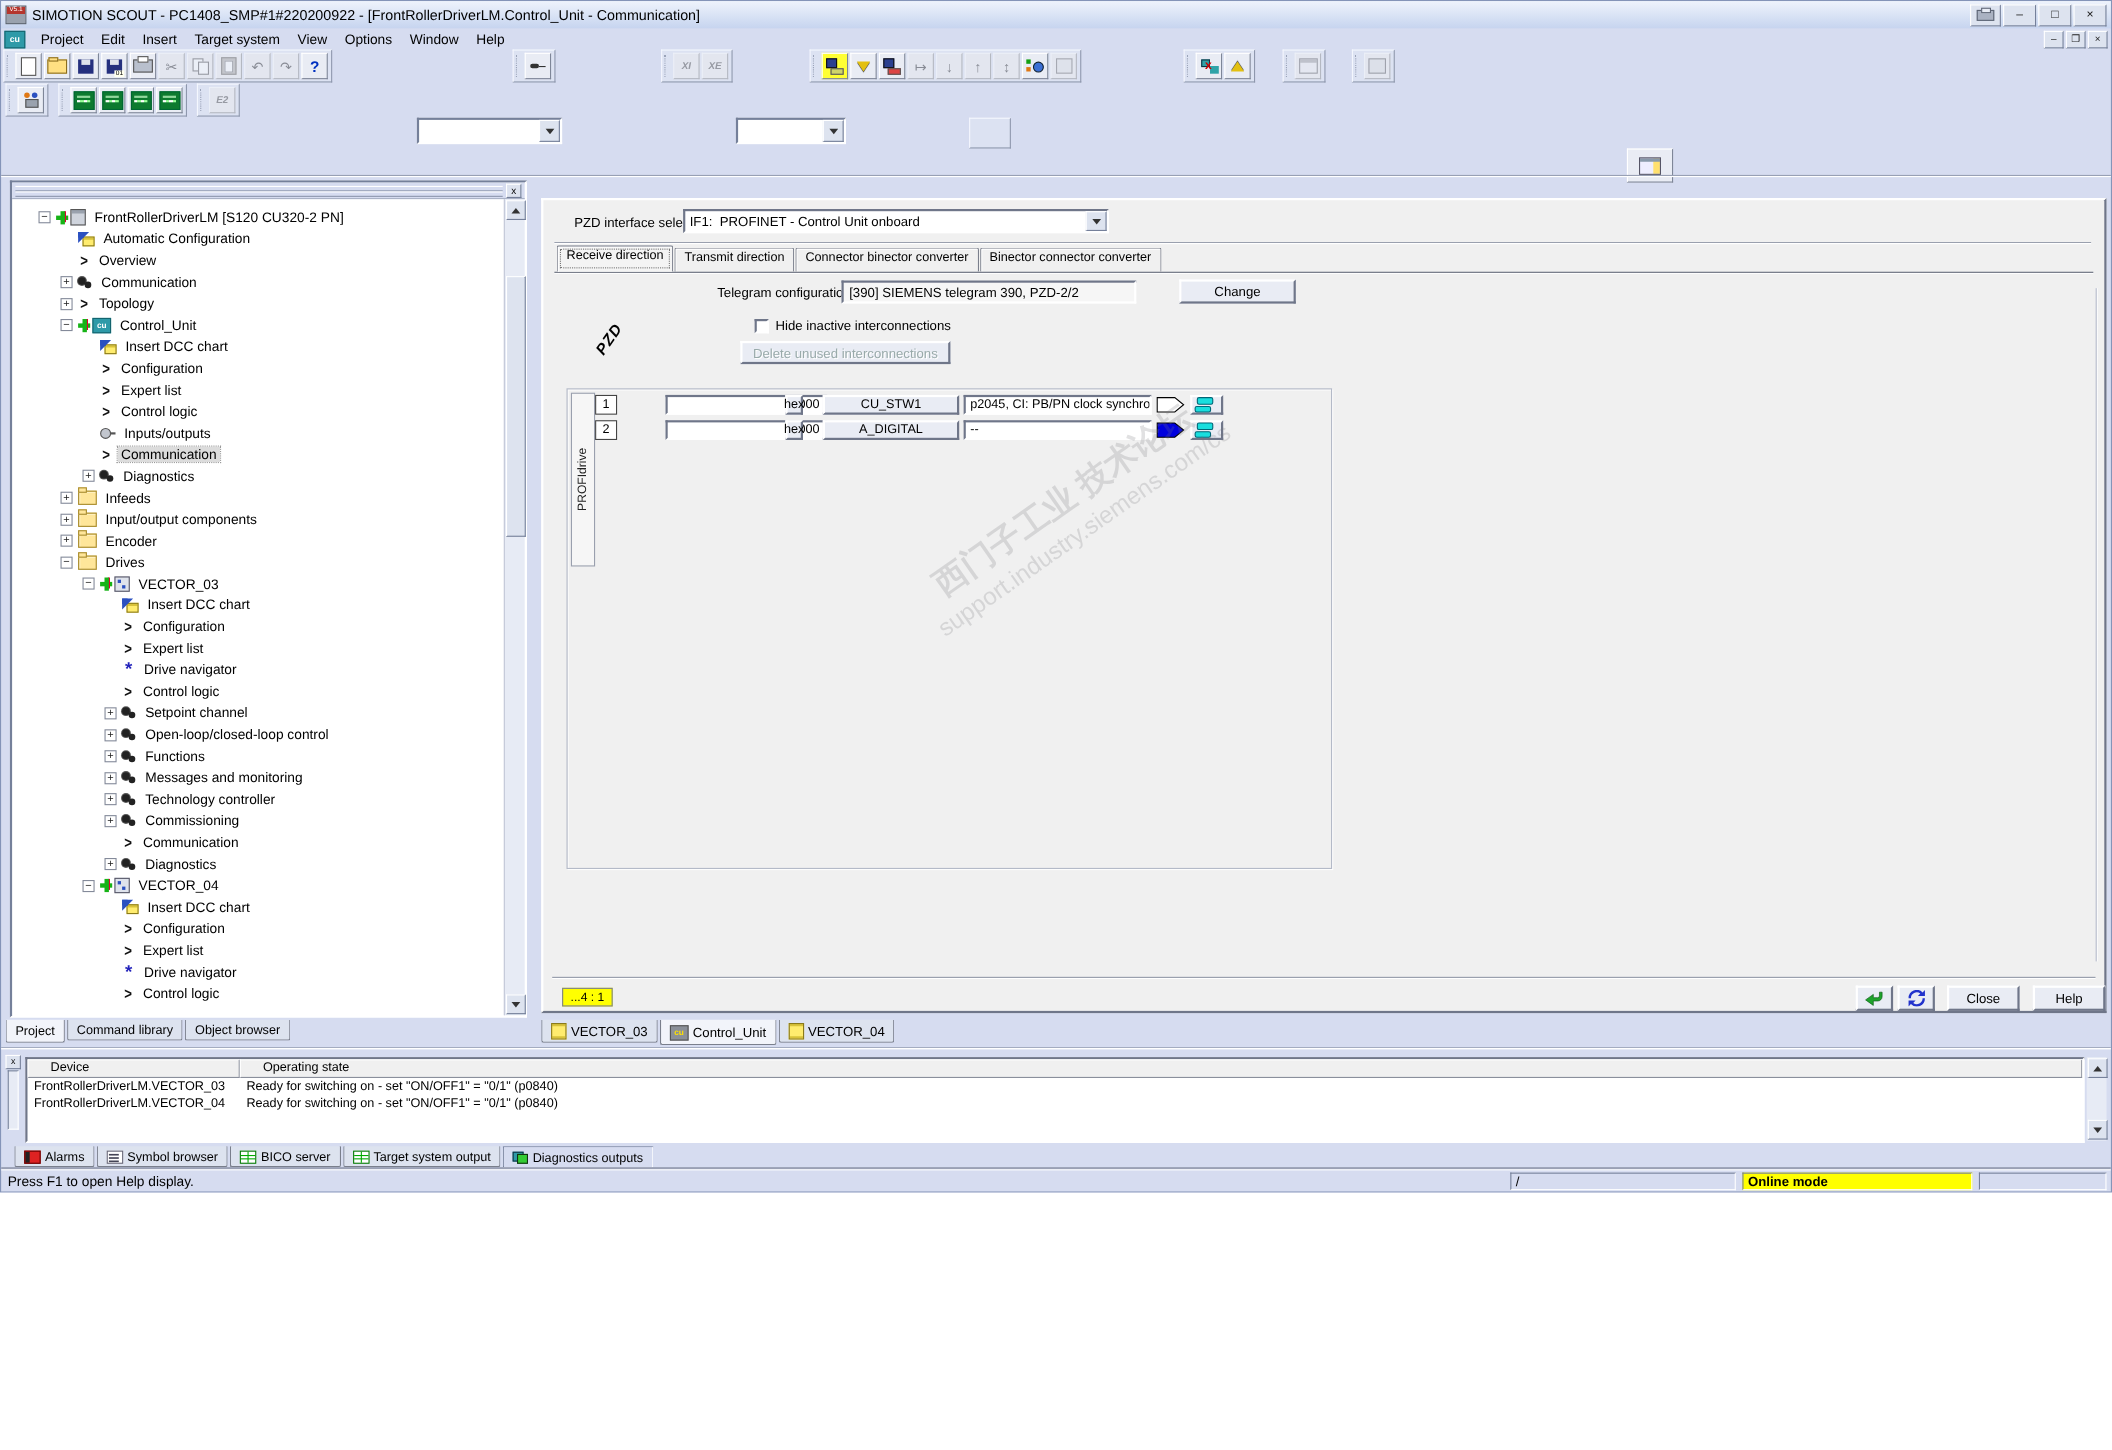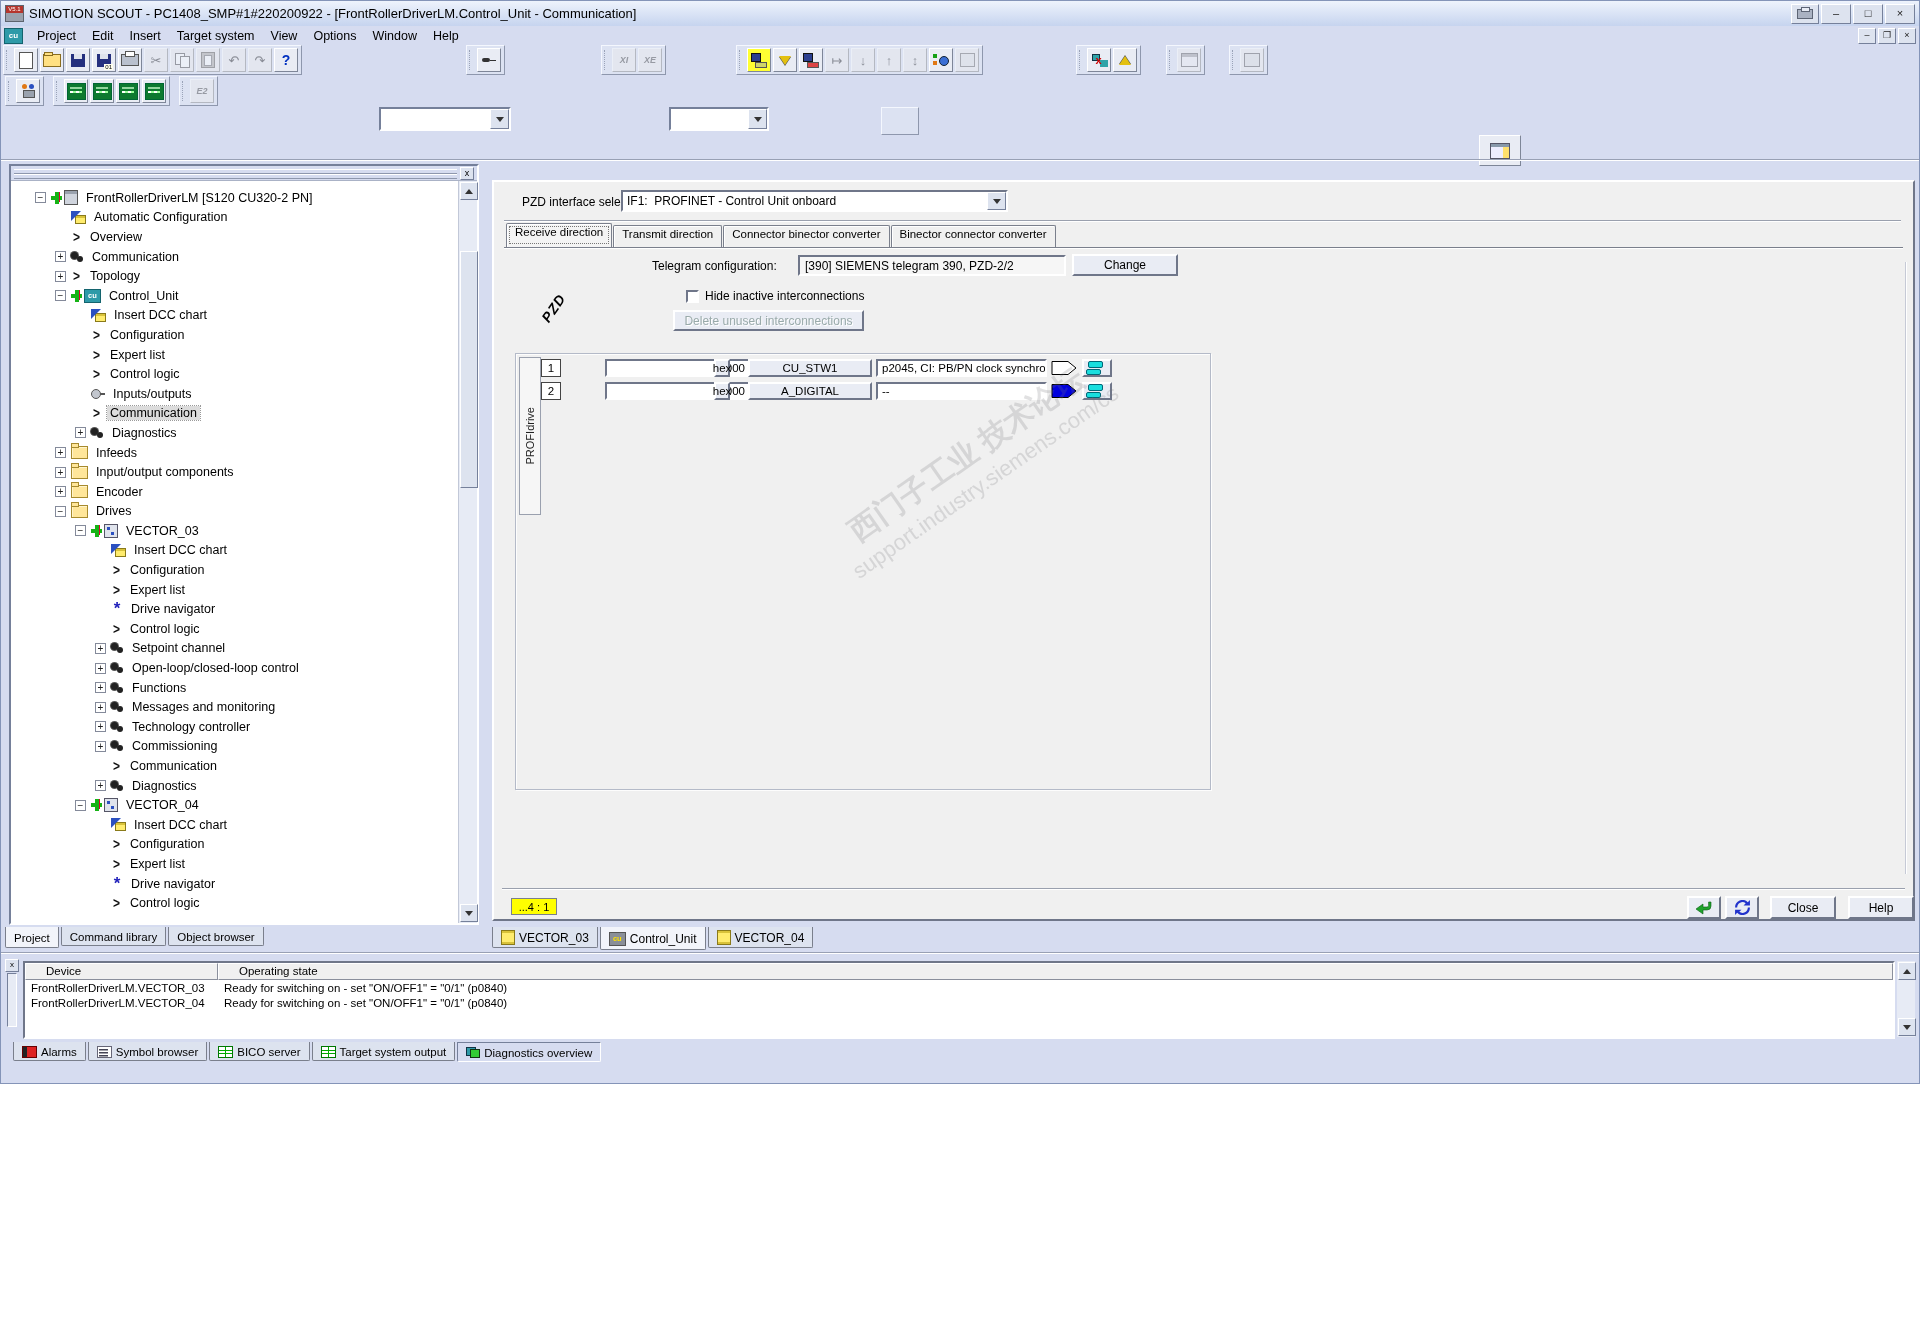--- a/index.html
+++ b/index.html
@@ -603,21 +603,21 @@
 
       <div class="tabstrip" id="dlg-tabs">
           <span class="dtab active">Receive direction</span>
           <span class="dtab">Transmit direction</span>
           <span class="dtab">Connector binector converter</span>
           <span class="dtab">Binector connector converter</span>
         </div>
       <div class="tabline"></div>
 
       <span class="dlg-lbl" style="left:158px;top:77px;">Telegram configuration:</span>
-      <div class="sunken-field" style="left:304px;top:73px;width:268px;height:21px;">
+      <div class="sunken-field" style="left:271px;top:73px;width:268px;height:21px;">
           <span>[390] SIEMENS telegram 390, PZD-2/2</span>
         </div>
       <span class="push" style="left:578px;top:72px;width:106px;height:22px;">Change</span>
 
       <label class="chk-row">
         <span class="chk"></span>
         <span style="font-size:12px;">Hide inactive interconnections</span>
       </label>
       <span class="push dis" style="left:179px;top:128px;width:191px;height:21px;">Delete unused interconnections</span>
 
@@ -749,19 +749,25 @@
         <span class="btab">
           <span class="ti-grid"></span>
           <span>BICO server</span>
         </span>
         <span class="btab">
           <span class="ti-grid"></span>
           <span>Target system output</span>
         </span>
         <span class="btab pressed">
           <span class="ti-diag"></span>
-          <span>Diagnostics overview</span>
-        </span>
-      </div>
-
+          <span>Diagnostics outputs</span>
+        </span>
+      </div>
+
+    <div class="statusbar">
+      <span class="sb-msg">Press F1 to open Help display.</span>
+      <span class="sb-cell sb-c1">/</span>
+      <span class="sb-cell sb-c2">Online mode</span>
+      <span class="sb-cell sb-c3"></span>
+    </div>
 
   </div>
 </div>
 
 </body></html>

